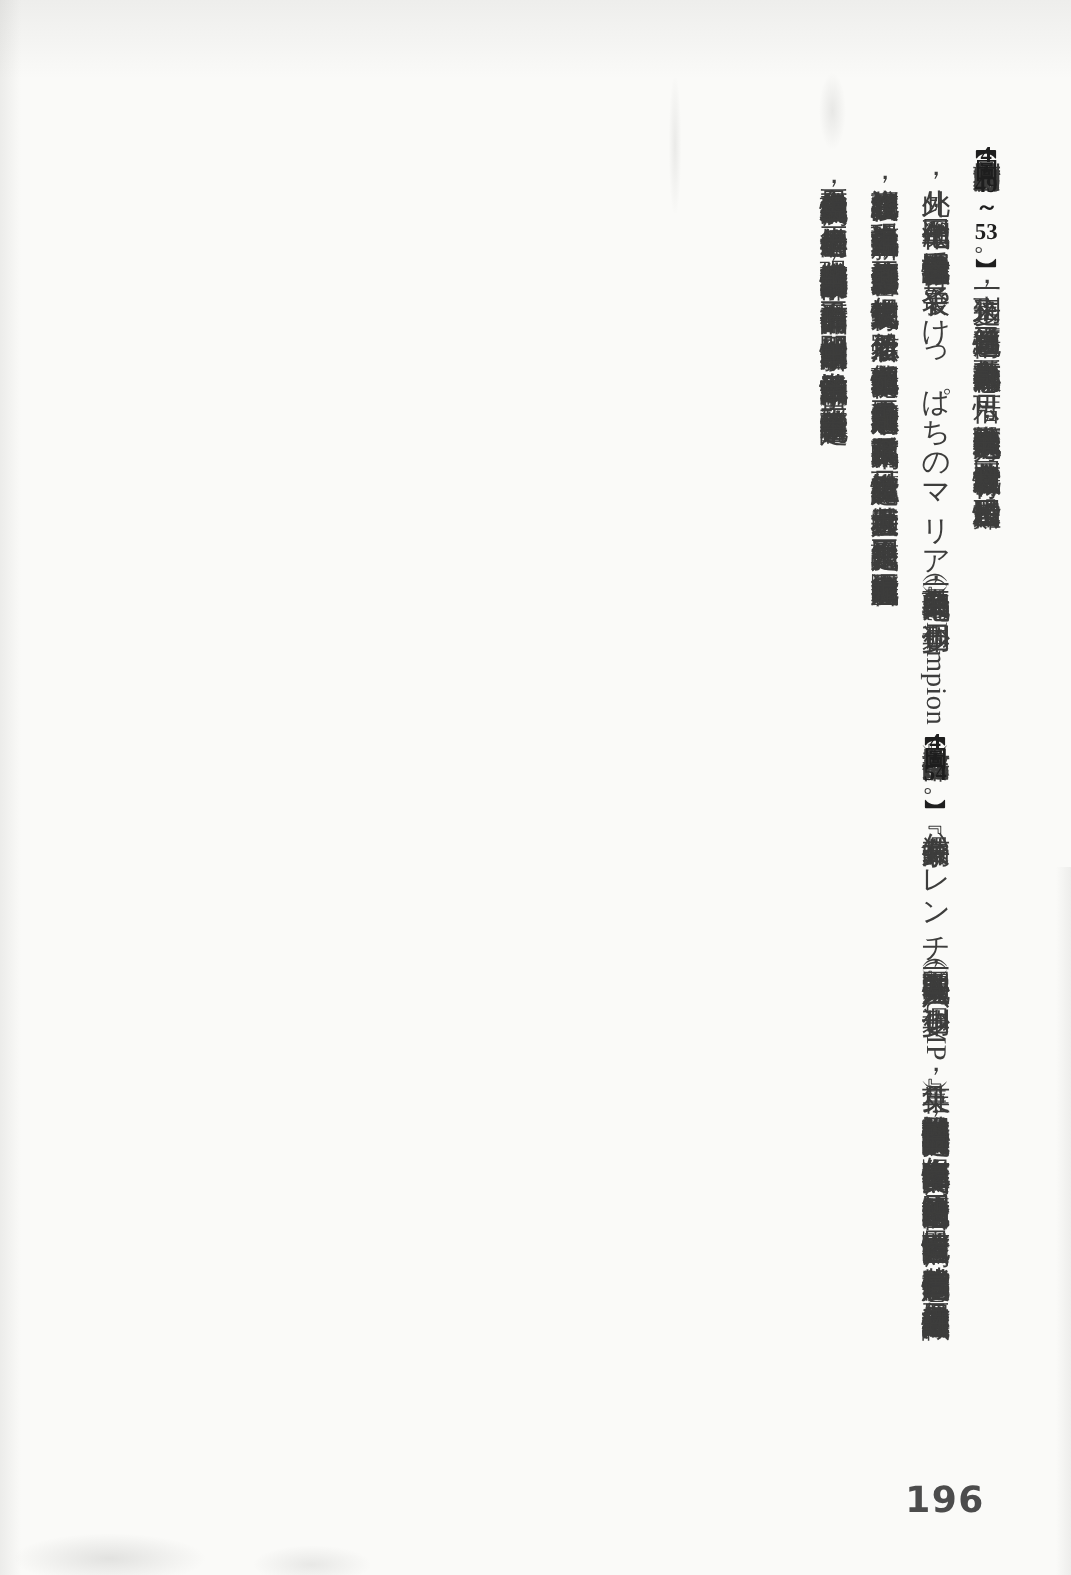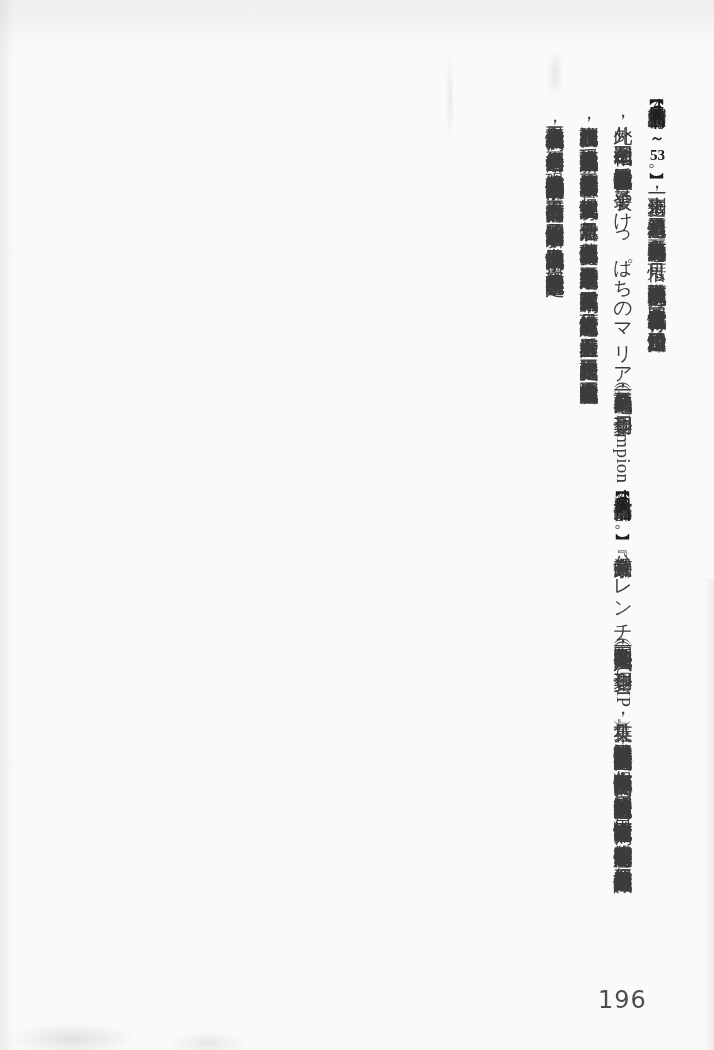--- a/index.html
+++ b/index.html
@@ -66,23 +66,23 @@
     color: #1e1e1e;
     font-size: 0.8em;
   }
   .tcy { text-combine-upright: all; }
   
   .page-number {
     position: absolute;
     top: 986px;
     left: 598px;
     width: 64px;
-    text-align: left;
+    text-align: center;
     font-family: "DejaVu Sans", sans-serif;
-    font-weight: normal;
+    font-weight: bold;
     font-size: 24px;
     letter-spacing: 1px;
     color: #4c4c4c;
   }
 </style>
 </head>
 <body>
 
 <div class="page">
 

